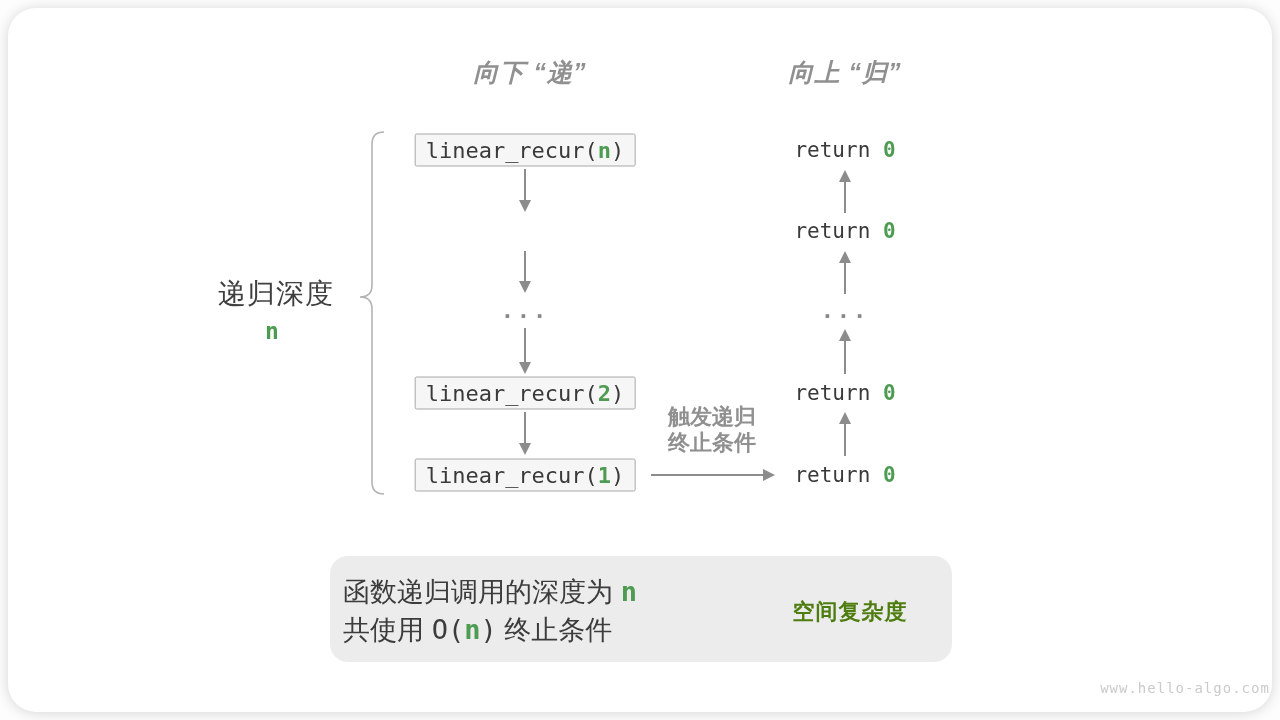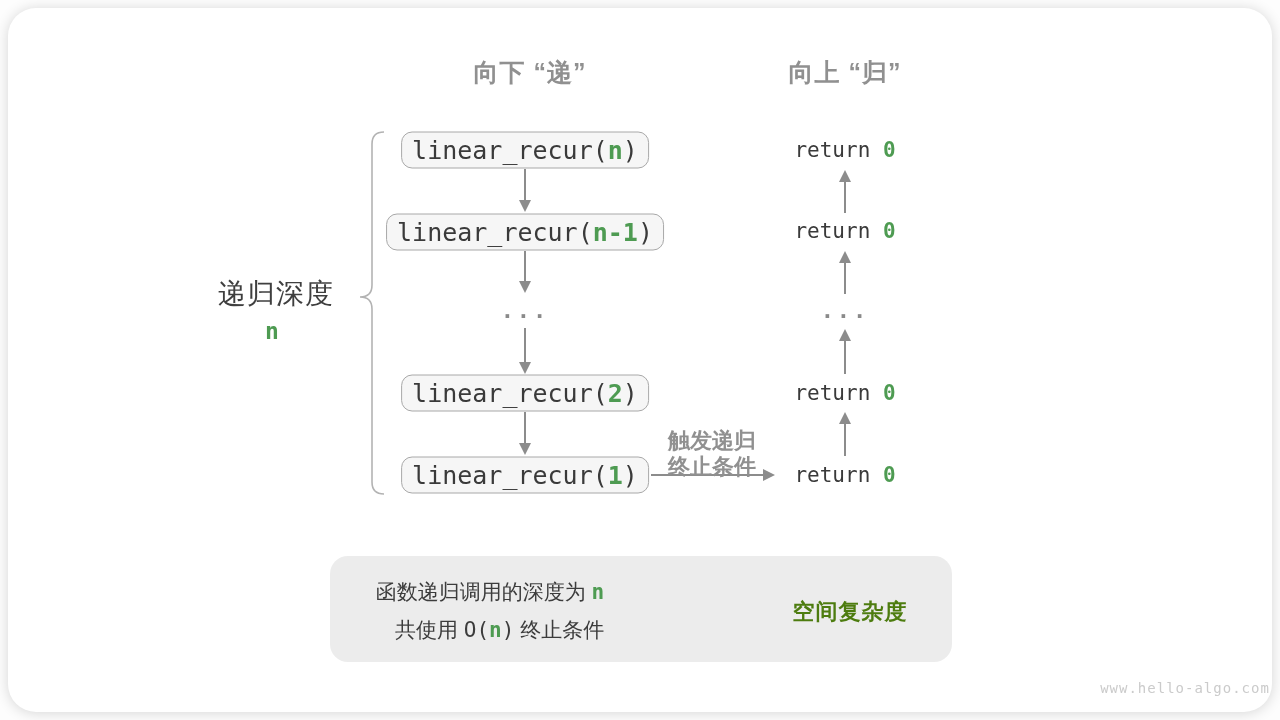--- a/index.html
+++ b/index.html
@@ -5,35 +5,35 @@
   html,body{margin:0;padding:0;background:#fdfdfd;}
   .canvas{position:relative;width:1280px;height:720px;overflow:hidden;
           font-family:"Liberation Sans","DejaVu Sans",sans-serif;}
   .card{position:absolute;left:8px;top:8px;right:8px;bottom:8px;background:#ffffff;
         border-radius:28px;box-shadow:0 1px 14px rgba(0,0,0,.16);}
   .overlay{position:absolute;left:0;top:0;width:1280px;height:720px;pointer-events:none;}
 
   .abs{position:absolute;transform:translate(-50%,-50%);}
   .mono{font-family:"DejaVu Sans Mono","Liberation Mono",monospace;white-space:pre;}
   .green{color:var(--green);font-weight:bold;}
-  .hdr{font-weight:bold;color:var(--gray_label);font-size:25px;letter-spacing:1px;white-space:pre;}
+  .hdr{font-weight:bold;color:var(--gray_label);font-size:25px;letter-spacing:1px;white-space:pre;font-style:italic;}
 
-  .code-box{left:525px;background:#f6f6f6;border:1.5px solid #a8a8a8;border-radius:11px;
-            padding:3px 10px;font-size:25px;color:#3a3a3a;}
+  .code-box{left:525px;background:#f6f6f6;border:1.5px solid #a8a8a8;border-radius:2px;
+            padding:3px 10px;font-size:22px;color:#3a3a3a;}
   .ret{left:845px;font-size:21px;color:#3a3a3a;text-align:right;}
   .dots{color:#8a8a8a;font-weight:bold;font-size:22px;letter-spacing:3px;}
 
   .depth-text{font-size:28px;color:#3f3f3f;font-weight:500;letter-spacing:1px;}
   .depth-n{font-size:23px;}
   .trigger{font-size:22px;font-weight:bold;color:var(--gray_label);text-align:center;
-           line-height:26px;white-space:nowrap;margin-top:24px;}
+           line-height:26px;white-space:nowrap;}
 
   .summary-box{position:absolute;left:330px;top:556px;width:622px;height:106px;
                background:#ececec;border-radius:18px;}
-  .sum-left{left:490px;top:611px;text-align:right;font-size:21px;color:#3c3c3c;line-height:38px;}
+  .sum-left{left:490px;top:611px;text-align:left;font-size:27px;color:#3c3c3c;line-height:38px;}
   .sum-line{white-space:pre;}
   .sum-right{left:850px;top:611px;text-align:center;font-size:22px;line-height:39px;white-space:nowrap;}
   .sum-title{font-weight:bold;color:#4d7c0f;letter-spacing:1px;}
   .sum-value{font-weight:bold;color:var(--blue);letter-spacing:1px;}
   .watermark{font-size:14px;color:#cbcbcb;letter-spacing:1px;margin-left:28px;}
 </style>
 </head>
 <body>
 
 <div class="canvas">
@@ -57,21 +57,20 @@
       <line x1="651" y1="475" x2="773" y2="475" marker-end="url(#ah)"></line>
     </g>
     <path d="M384,132 Q372,132 372,144 L372,285 Q372,297 360,297 Q372,297 372,309 L372,482 Q372,494 384,494" fill="none" stroke="#b3b3b3" stroke-width="1.6"></path>
     <polygon points="690,601 721,601 721,591 748,612 721,633 721,623 690,623" fill="#c6c6c6"></polygon>
   </svg>
 
   <div class="abs hdr" style="left:530px;top:72px">向下 “递”</div>
   <div class="abs hdr" style="left:845px;top:72px">向上 “归”</div>
 
   <div class="abs code-box mono" style="top:150px"><span>linear_recur(</span><span class="green">n</span><span>)</span></div>
-  <div class="abs code-box mono" style="top:232px"><span>linear_recur(</span><span class="green">n-1</span><span>)</span></div>
   <div class="abs dots mono" style="left:525px;top:310px">...</div>
   <div class="abs code-box mono" style="top:393px"><span>linear_recur(</span><span class="green">2</span><span>)</span></div>
   <div class="abs code-box mono" style="top:475px"><span>linear_recur(</span><span class="green">1</span><span>)</span></div>
 
   <div class="abs ret mono" style="top:150px"><span>return </span><span class="green">0</span></div>
   <div class="abs ret mono" style="top:231px"><span>return </span><span class="green">0</span></div>
   <div class="abs dots mono" style="left:845px;top:310px">...</div>
   <div class="abs ret mono" style="top:393px"><span>return </span><span class="green">0</span></div>
   <div class="abs ret mono" style="top:475px"><span>return </span><span class="green">0</span></div>
 

